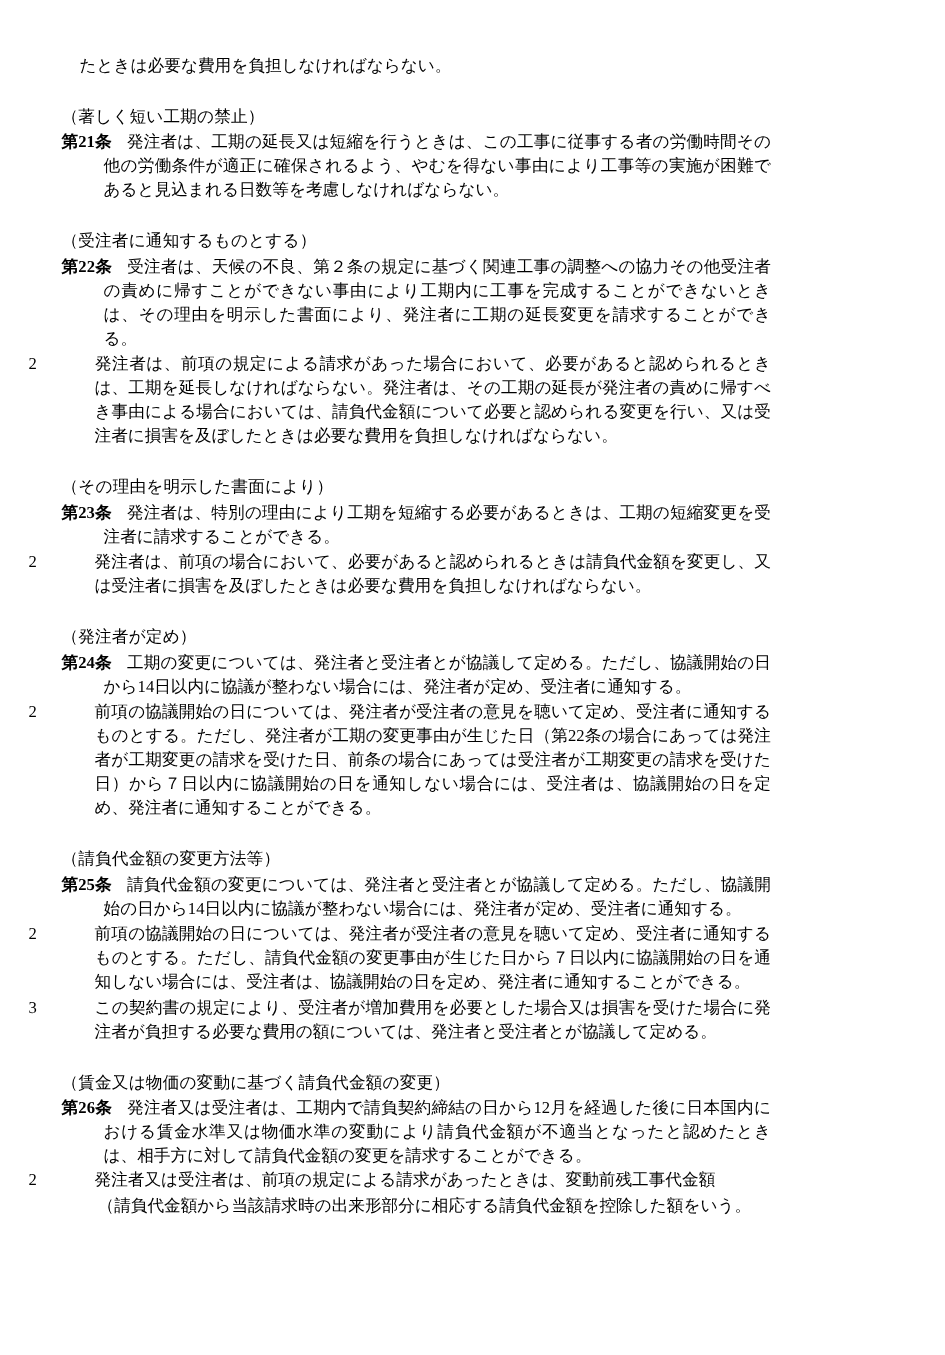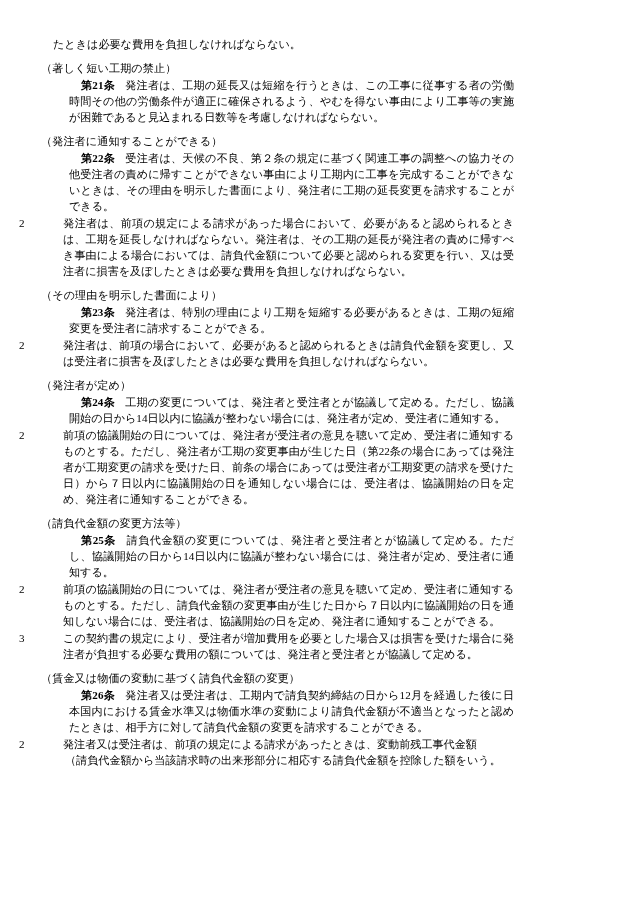--- a/index.html
+++ b/index.html
@@ -27,21 +27,21 @@
     line-height: 1.455;
   }
   
   .blk {
     margin: 0 0 0.5px 0;
     display: block;
   }
   
   .heading {
     padding-left: 13px;
-    margin-top: 8px;
+    margin-top: 18px;
     margin-bottom: 0.5px;
     letter-spacing: 0.1px;
   }
   
   .article {
     padding-left: 28px;
     text-indent: -28px;
     margin-left: 13px;
     text-align: justify;
     text-justify: inter-ideograph;
@@ -81,32 +81,31 @@
   }
   .deep {
     margin-left: 13px;
     padding-left: 24px;
     text-align: justify;
     text-justify: inter-ideograph;
     margin-bottom: 18px;
   }
   .bold {
     font-weight: bold;
-    margin-left: 40px;
   }
 </style>
 </head>
 <body>
 
 <div id="page">
   <div class="doc" id="doc-body">
       <div class="blk plain">たときは必要な費用を負担しなければならない。</div>
       <div class="blk heading">（著しく短い工期の禁止）</div>
       <div class="blk article"><span class="num bold">第21条</span><span class="gap"></span><span>発注者は、工期の延長又は短縮を行うときは、この工事に従事する者の労働時間その他の労働条件が適正に確保されるよう、やむを得ない事由により工事等の実施が困難であると見込まれる日数等を考慮しなければならない。</span></div>
-      <div class="blk heading">（発注者に通知することができる）</div>
+      <div class="blk heading">（受注者に通知するものとする）</div>
       <div class="blk article"><span class="num bold">第22条</span><span class="gap"></span><span>受注者は、天候の不良、第２条の規定に基づく関連工事の調整への協力その他受注者の責めに帰すことができない事由により工期内に工事を完成することができないときは、その理由を明示した書面により、発注者に工期の延長変更を請求することができる。</span></div>
       <div class="blk clause"><span class="cnum">2</span><span class="gap"></span><span>発注者は、前項の規定による請求があった場合において、必要があると認められるときは、工期を延長しなければならない。発注者は、その工期の延長が発注者の責めに帰すべき事由による場合においては、請負代金額について必要と認められる変更を行い、又は受注者に損害を及ぼしたときは必要な費用を負担しなければならない。</span></div>
       <div class="blk heading">（その理由を明示した書面により）</div>
       <div class="blk article"><span class="num bold">第23条</span><span class="gap"></span><span>発注者は、特別の理由により工期を短縮する必要があるときは、工期の短縮変更を受注者に請求することができる。</span></div>
       <div class="blk clause"><span class="cnum">2</span><span class="gap"></span><span>発注者は、前項の場合において、必要があると認められるときは請負代金額を変更し、又は受注者に損害を及ぼしたときは必要な費用を負担しなければならない。</span></div>
       <div class="blk heading">（発注者が定め）</div>
       <div class="blk article"><span class="num bold">第24条</span><span class="gap"></span><span>工期の変更については、発注者と受注者とが協議して定める。ただし、協議開始の日から14日以内に協議が整わない場合には、発注者が定め、受注者に通知する。</span></div>
       <div class="blk clause"><span class="cnum">2</span><span class="gap"></span><span>前項の協議開始の日については、発注者が受注者の意見を聴いて定め、受注者に通知するものとする。ただし、発注者が工期の変更事由が生じた日（第22条の場合にあっては発注者が工期変更の請求を受けた日、前条の場合にあっては受注者が工期変更の請求を受けた日）から７日以内に協議開始の日を通知しない場合には、受注者は、協議開始の日を定め、発注者に通知することができる。</span></div>
       <div class="blk heading">（請負代金額の変更方法等）</div>
       <div class="blk article"><span class="num bold">第25条</span><span class="gap"></span><span>請負代金額の変更については、発注者と受注者とが協議して定める。ただし、協議開始の日から14日以内に協議が整わない場合には、発注者が定め、受注者に通知する。</span></div>

